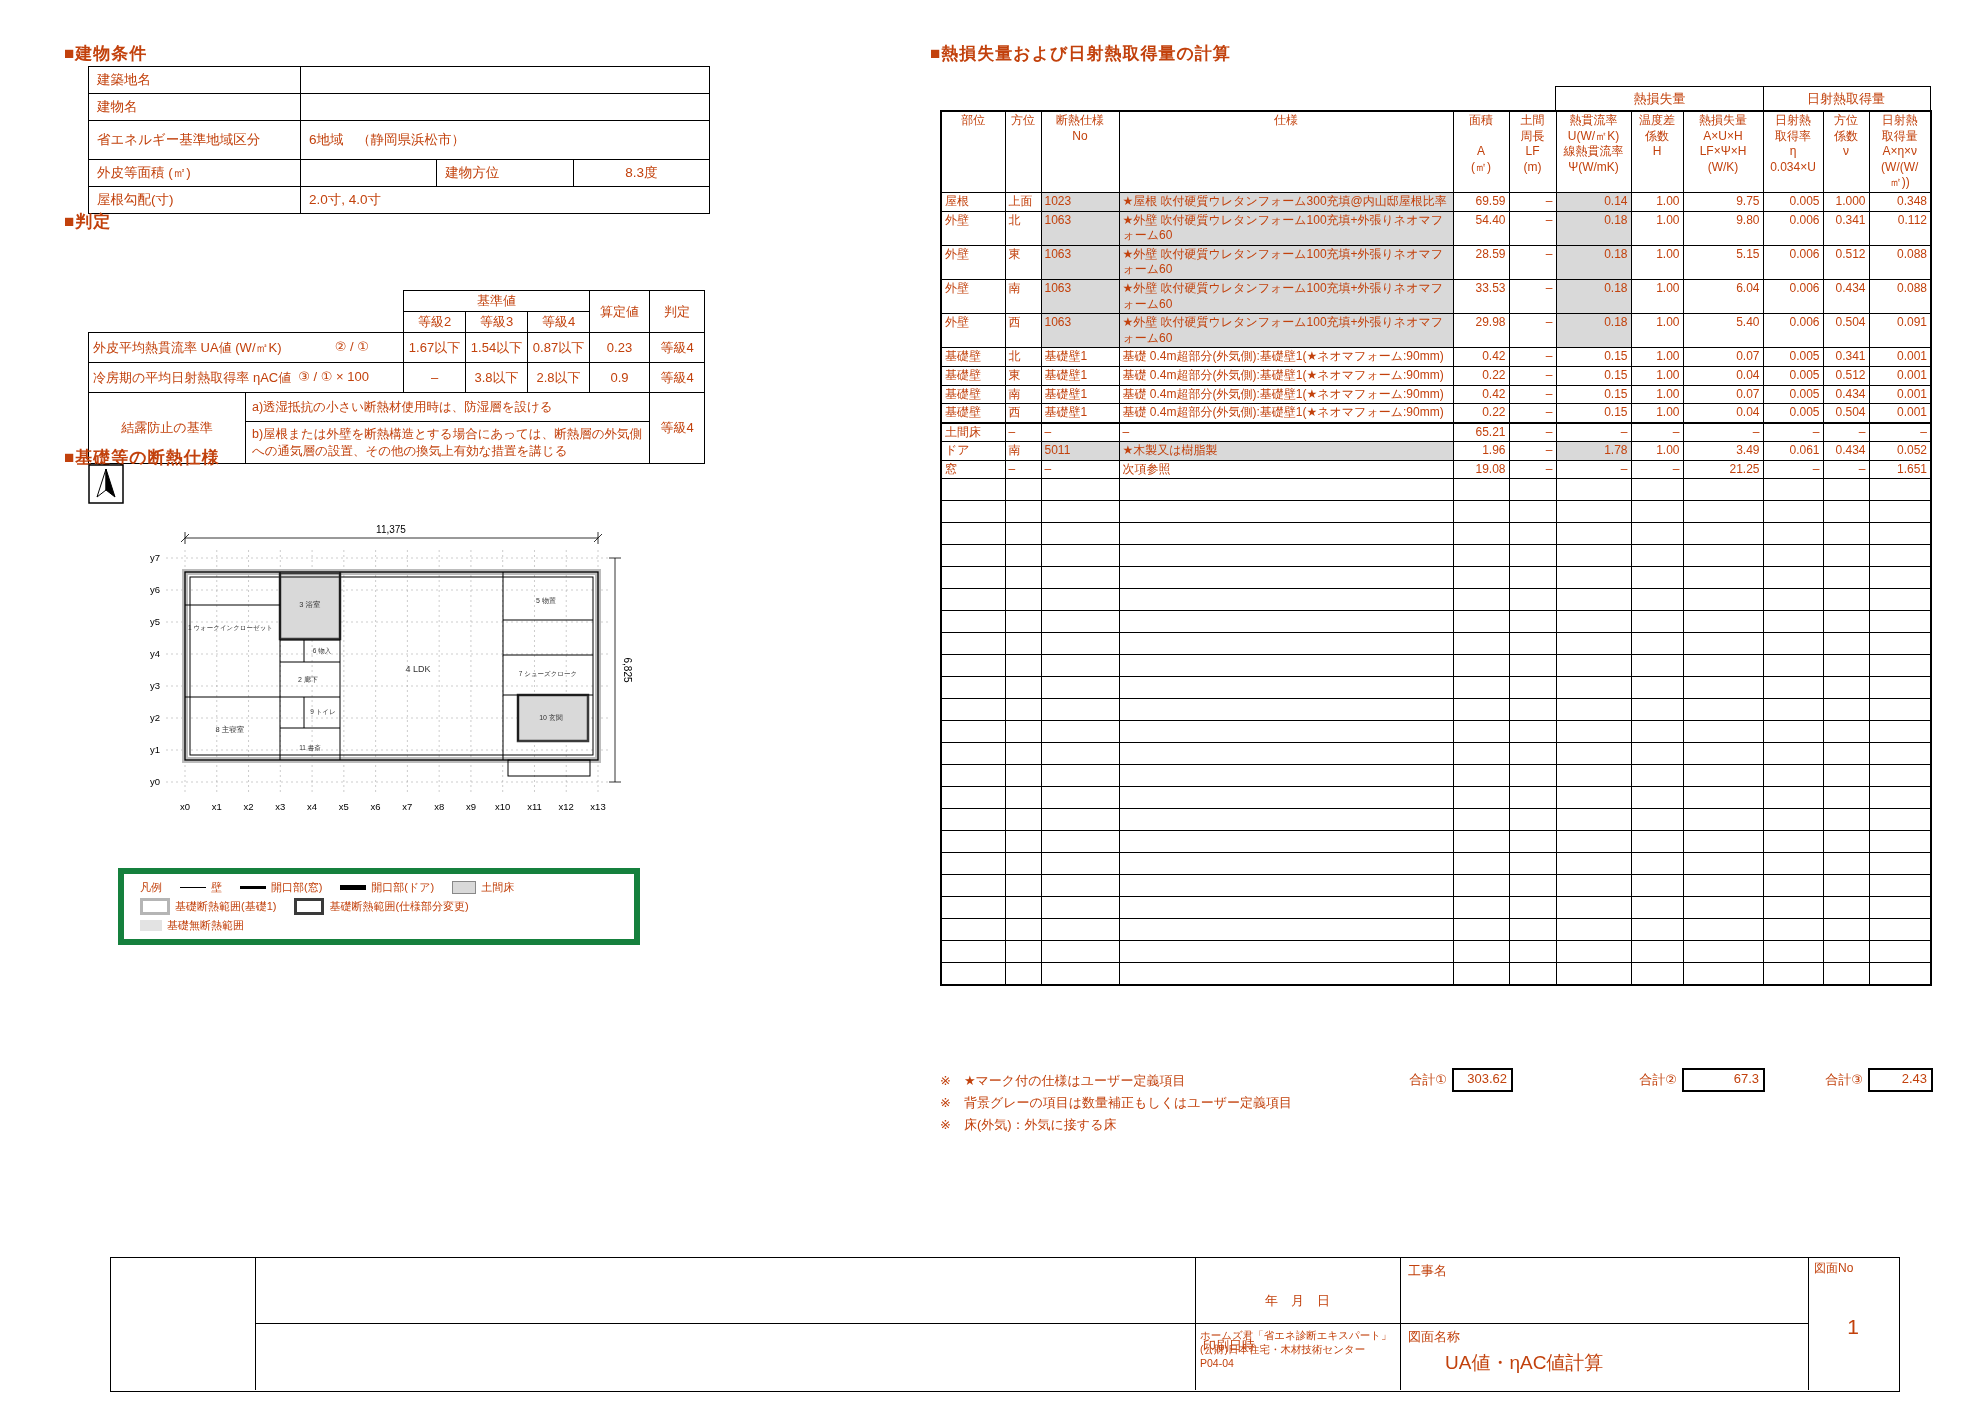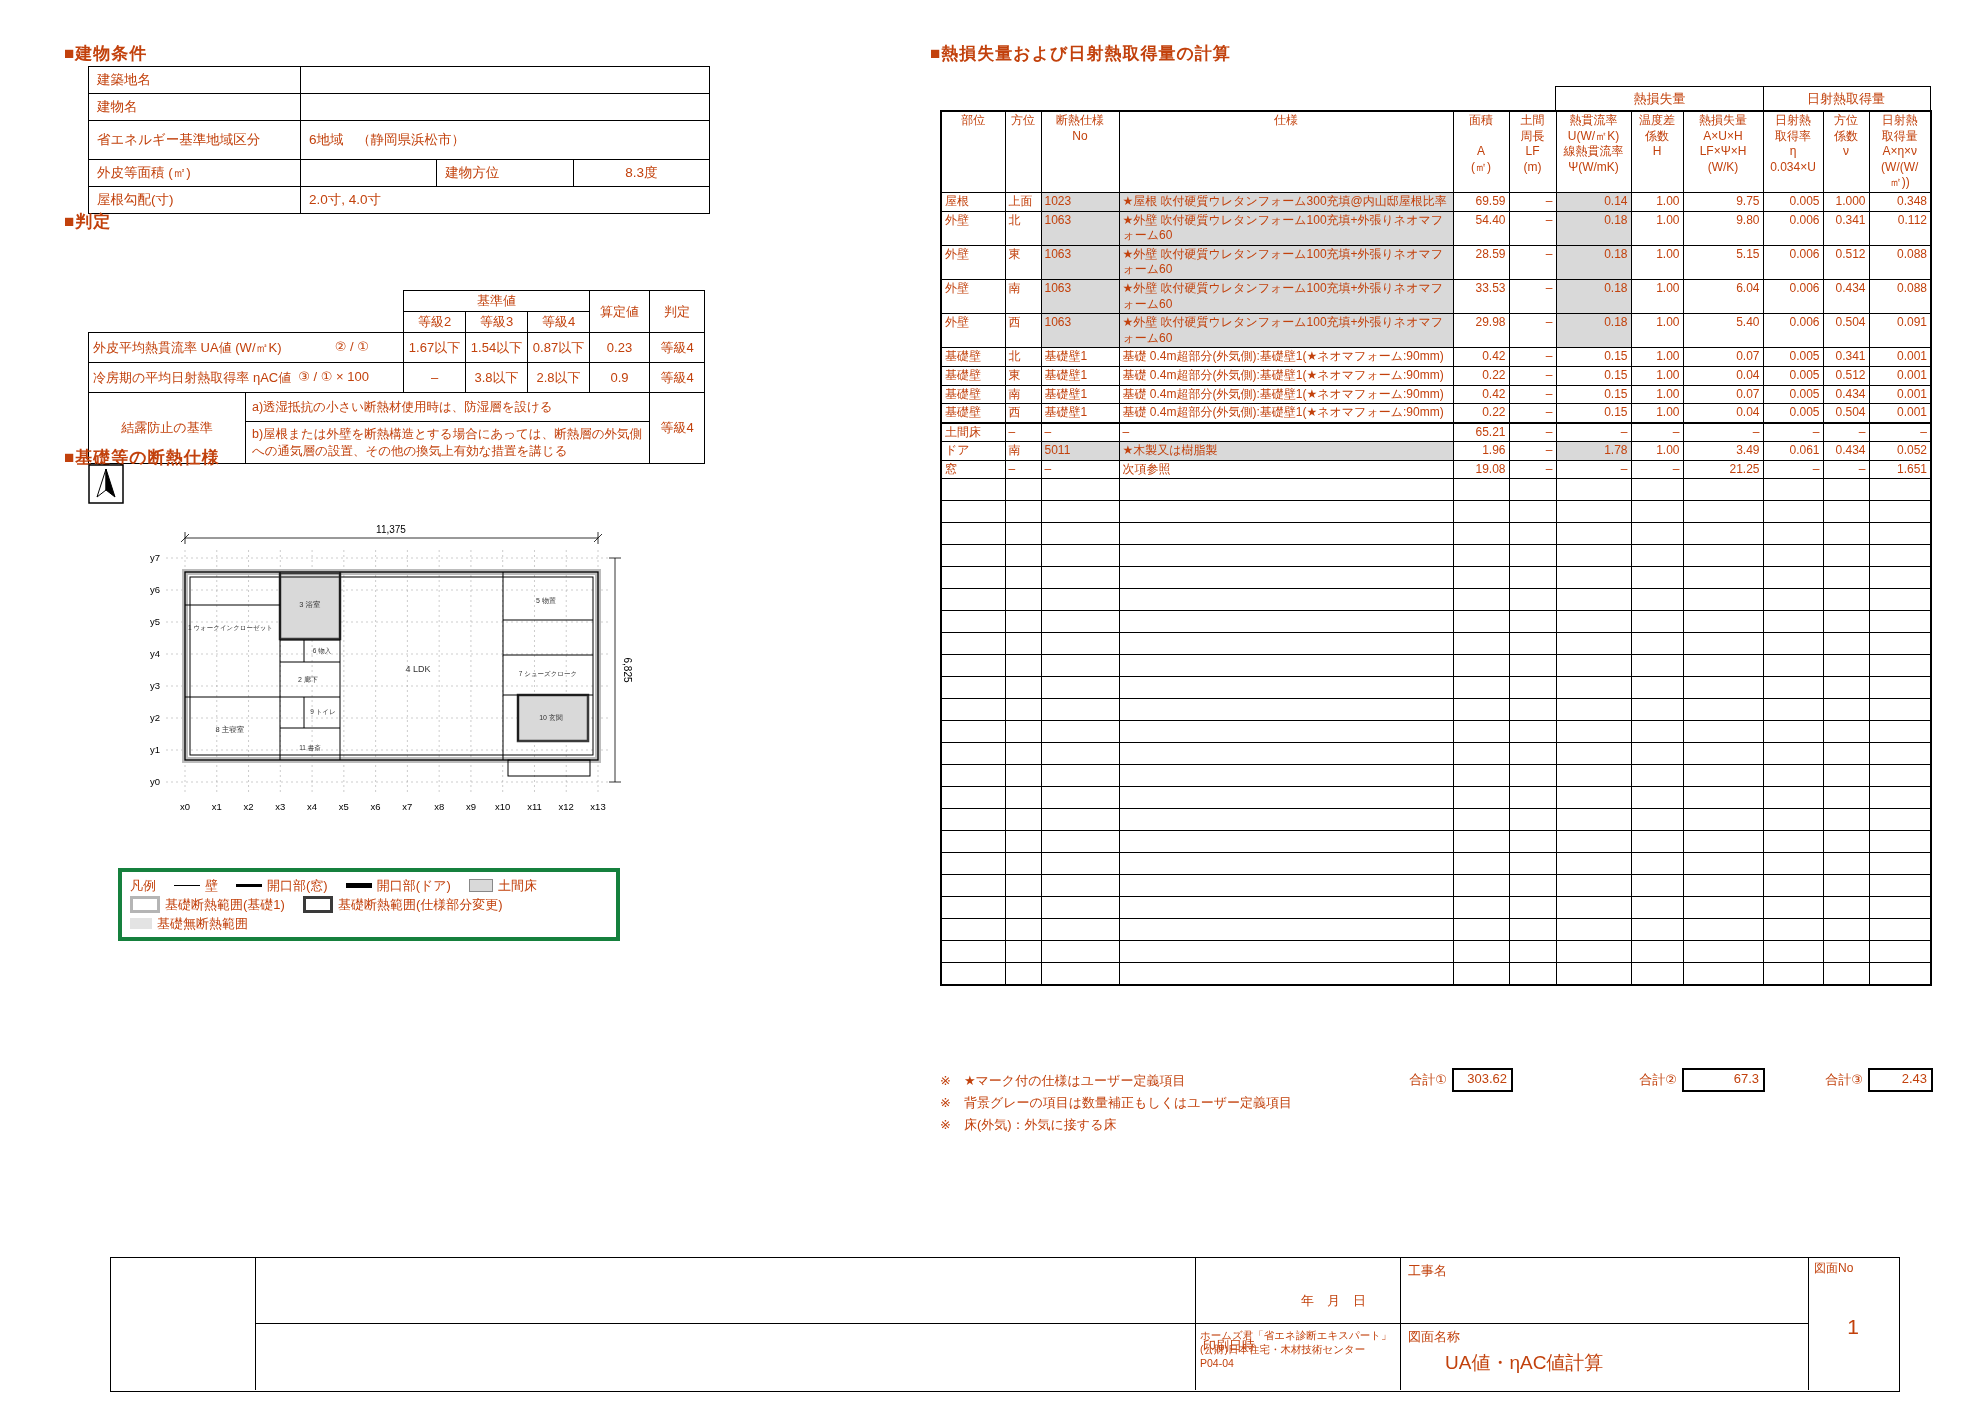--- a/index.html
+++ b/index.html
@@ -42,21 +42,21 @@
   .calc td.l{text-align:left;}
   .calc td.shade{background:#d9d9d9;}
   .calc td.ttop{border-top:2px solid #000;}
   .calc tr.empty td{height:19px;}
   .tot-label{font-size:13px;text-align:right;}
   .tot-box{border:2px solid #000;font-size:13px;text-align:right;padding:1px 4px;height:18px;background:#fff;}
 
   .note{font-size:13px;white-space:nowrap;}
 
   
-  .legend{border:4px solid #15803d;width:478px;padding:4px 8px;font-size:13px;}
+  .legend{border:6px solid #15803d;width:478px;padding:4px 16px;font-size:11px;}
   .lg-row{display:flex;align-items:center;gap:18px;height:19px;}
   .lg-item{display:flex;align-items:center;gap:5px;white-space:nowrap;}
   .sw{display:inline-block;}
   .sw-wall{width:26px;height:0;border-top:1.5px solid #000;}
   .sw-window{width:26px;height:3px;background:#000;}
   .sw-door{width:26px;height:5px;background:#000;}
   .sw-doma{width:22px;height:11px;background:#d9d9d9;border:1px solid #888;}
   .sw-kiso1{width:24px;height:11px;background:#fff;border:3px solid #b5b5b5;}
   .sw-kiso2{width:24px;height:11px;background:#fff;border:3px solid #3a3a3a;}
   .sw-noinsul{width:22px;height:11px;background:#e3e3e3;}
@@ -891,21 +891,21 @@
   <div class="abs note" style="left:940px;top:1116px;">※　床(外気)：外気に接する床</div>
 
   <div class="abs" style="left:110px;top:1257px;width:1788px;height:133px;border:1.5px solid #000;"></div>
   <div class="tb-line" style="left:255px;top:1257px;width:1px;height:133px;"></div>
   <div class="tb-line" style="left:1195px;top:1257px;width:1px;height:133px;"></div>
   <div class="tb-line" style="left:1400px;top:1257px;width:1px;height:133px;"></div>
   <div class="tb-line" style="left:1808px;top:1257px;width:1px;height:133px;"></div>
   <div class="tb-line" style="left:255px;top:1323px;width:1553px;height:1px;"></div>
 
   <div class="tb-text" style="left:1203px;top:1337px;">印刷日時</div>
-  <div class="tb-text" style="left:1195px;top:1292px;width:205px;text-align:center;margin-left:36px;">年　月　日</div>
+  <div class="tb-text" style="left:1195px;top:1292px;width:205px;text-align:center;">年　月　日</div>
   <div class="tb-text" style="left:1408px;top:1262px;">工事名</div>
   <div class="tb-text" style="left:1814px;top:1260px;font-size:12px;">図面No</div>
   <div class="tb-big" style="left:1808px;top:1315px;width:90px;text-align:center;font-size:21px;">1</div>
   <div class="tb-small" style="left:1200px;top:1328px;width:196px;">ホームズ君「省エネ診断エキスパート」
 (公財)日本住宅・木材技術センター
 P04-04</div>
   <div class="tb-text" style="left:1408px;top:1328px;">図面名称</div>
   <div class="tb-big" style="left:1445px;top:1350px;">UA値・ηAC値計算</div>
 
 </div>

